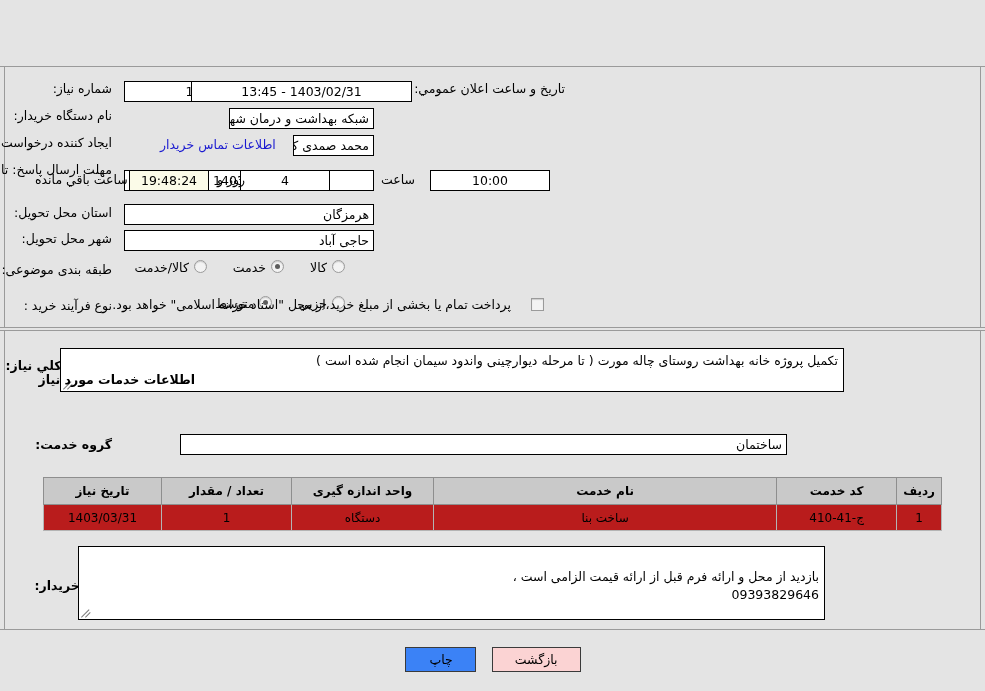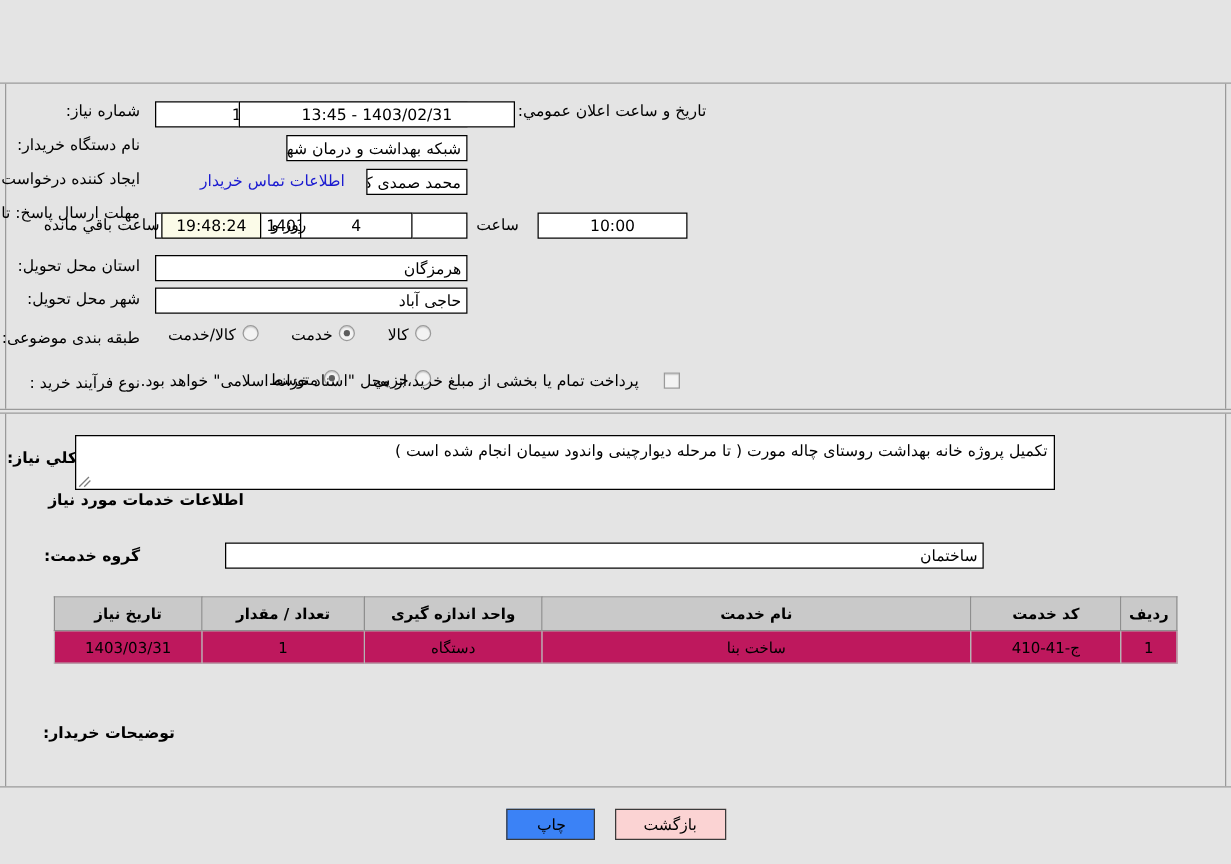--- a/index.html
+++ b/index.html
@@ -190,21 +190,21 @@
     background: #c9c9c9;
     border: 1px solid #8e8e8e;
     font-size: 12px;
     font-weight: bold;
     color: #000;
     height: 27px;
     padding: 0 6px;
     text-align: center;
   }
   .tbl td {
-    background: #be185d;
+    background: #b91c1c;
     border: 1px solid #b4b4b4;
     font-size: 12px;
     color: #000;
     height: 26px;
     padding: 0 6px;
     text-align: center;
   }
 
   
   .btnbar {
@@ -355,21 +355,21 @@
     <span class="lbl lbl-b">شرح کلي نیاز:</span>
   </div>
   <div class="ta" style="position:absolute; right:141px; left:60px; top:348px; height:44px; z-index:4;">
     <span>تکمیل پروژه خانه بهداشت روستای چاله مورت ( تا مرحله دیوارچینی واندود سیمان انجام شده است )</span>
     <span class="grip">
       <i style="width:11px; left:0; top:11px;"></i>
       <i style="width:7px; left:4px; top:11px;"></i>
     </span>
   </div>
 
-  <div class="row" style="right:790px; top:392px;">
+  <div class="row" style="right:790px; top:372px;">
     <span class="lbl lbl-b">اطلاعات خدمات مورد نیاز</span>
   </div>
 
   <div class="row" style="right:873px; top:437px;">
     <span class="lbl lbl-b">گروه خدمت:</span>
   </div>
   <div class="fld right" style="position:absolute; right:198px; left:180px; top:434px; z-index:4;">
     <span>ساختمان</span>
   </div>
 
@@ -392,19 +392,27 @@
         <td>دستگاه</td>
         <td>1</td>
         <td>1403/03/31</td>
       </tr>
     </tbody>
   </table>
 
   <div class="row" style="right:845px; top:578px;">
     <span class="lbl lbl-b">توضیحات خریدار:</span>
   </div>
+  <div class="ta" style="position:absolute; right:160px; left:78px; top:546px; height:74px; white-space:pre-line; z-index:4;">
+    <span>بازدید از محل  و ارائه فرم قبل از ارائه قیمت الزامی است ،
+09393829646</span>
+    <span class="grip">
+      <i style="width:11px; left:0; top:11px;"></i>
+      <i style="width:7px; left:4px; top:11px;"></i>
+    </span>
+  </div>
 
   <div class="btnbar">
     <div class="btn btn-back">بازگشت</div>
     <div class="btn btn-print">چاپ</div>
   </div>
 
 </div>
 
 </body></html>

